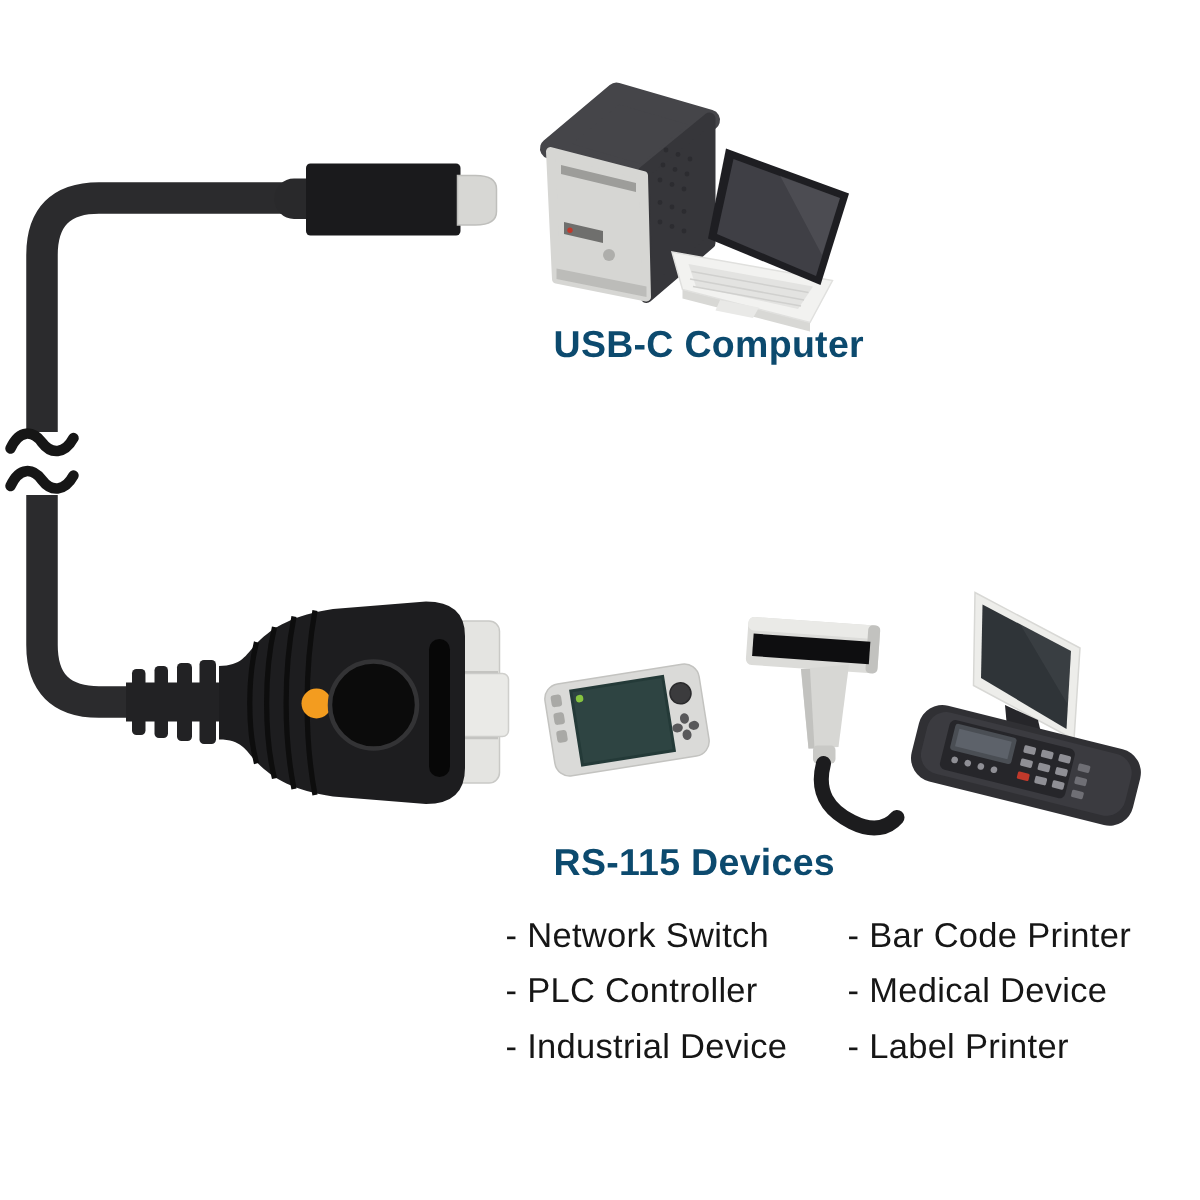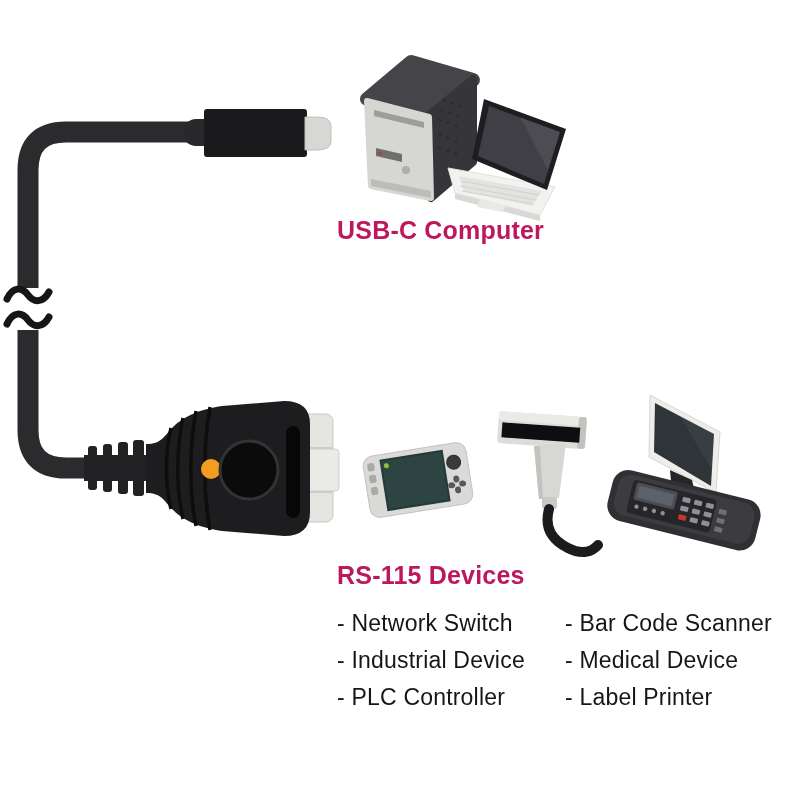--- a/index.html
+++ b/index.html
@@ -9,23 +9,24 @@
     font-family:"Liberation Sans", sans-serif;
     position:relative;
     overflow:hidden;
   }
   .stage{position:absolute;left:0;top:0;width:800px;height:800px;}
   svg.illus{position:absolute;left:0;top:0;width:800px;height:800px;}
   .label-bold{
     position:absolute;
     font-weight:bold;
     font-size:25px;
-    color:#be185d;
+    color:#0c4a6e;
     letter-spacing:0.2px;
     white-space:nowrap;
+    margin-left:32px;
   }
   .usb-label{left:337px;top:216px;}
   .rs232-heading{left:337px;top:561px;}
   .dev-col{
     position:absolute;
     top:605px;
     font-size:23px;
     color:#161616;
     letter-spacing:0.2px;
   }
@@ -197,23 +198,23 @@
       </g>
     </g>
   </svg>
 
   <div class="label-bold usb-label">USB-C Computer</div>
 
   <div class="label-bold rs232-heading">RS-115 Devices</div>
 
   <div class="dev-col dev-col-left">
     <div class="dev-item">- Network Switch</div>
+    <div class="dev-item">- PLC Controller</div>
     <div class="dev-item">- Industrial Device</div>
-    <div class="dev-item">- PLC Controller</div>
   </div>
 
   <div class="dev-col dev-col-right">
-    <div class="dev-item">- Bar Code Scanner</div>
+    <div class="dev-item">- Bar Code Printer</div>
     <div class="dev-item">- Medical Device</div>
     <div class="dev-item">- Label Printer</div>
   </div>
 
 </div>
 
 </body></html>

